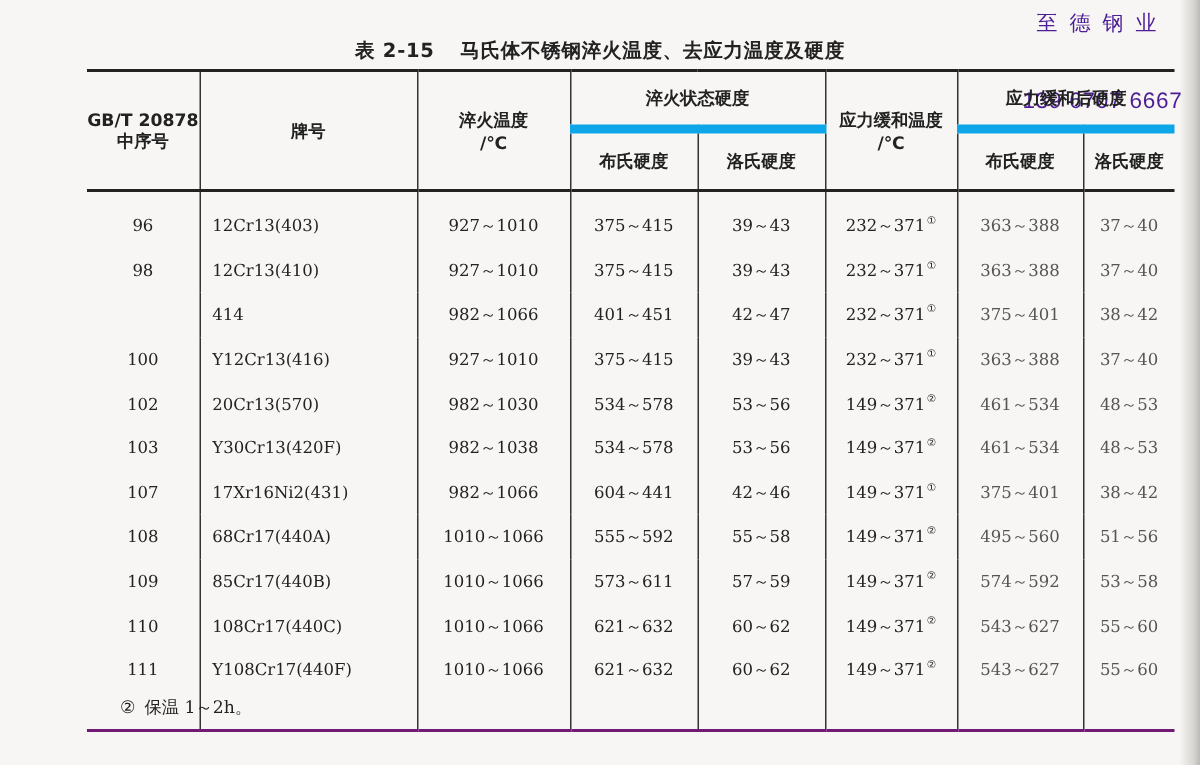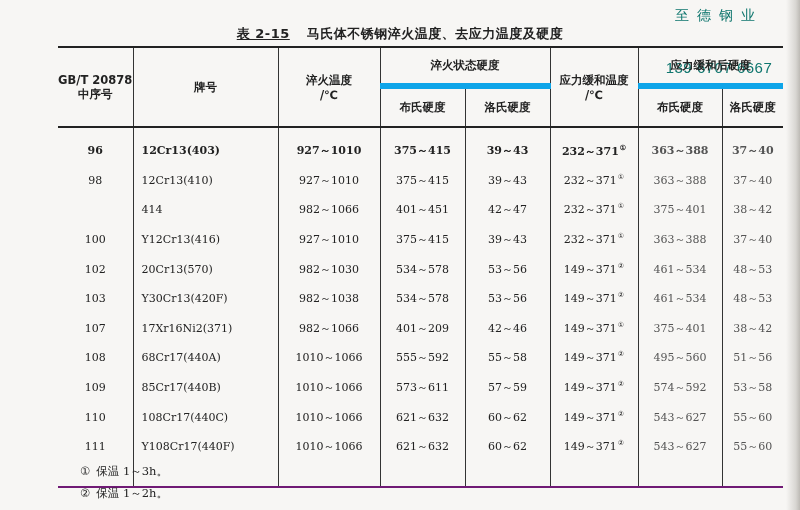--- a/index.html
+++ b/index.html
@@ -12,24 +12,24 @@
   }
   .page-shadow {
     position: absolute; right: 0; top: 0; width: 14px; height: 510px;
     background: linear-gradient(to right, #f7f6f4, #d8d6d2 70%, #bdbab5);
   }
   .title {
     position: absolute; top: 25px; left: 0; width: 800px;
     text-align: center; font-size: 13px; font-weight: bold; letter-spacing: 0.5px;
     font-family: "DejaVu Sans", "Liberation Sans", sans-serif;
   }
-  .title .num { margin-right: 17px; text-decoration: underline; }
+  .title .num { margin-right: 17px; }
   .watermark {
-    position: absolute; top: 6px; left: 654px; width: 130px;
-    color: #0f766e; font-family: "Liberation Sans", sans-serif;
+    position: absolute; top: 6px; left: 670px; width: 130px;
+    color: #4c1d95; font-family: "Liberation Sans", sans-serif;
     text-align: center; line-height: 18px;
   }
   .watermark .wm-name { font-size: 14px; letter-spacing: 8px; }
   .watermark .wm-phone { font-size: 15px; letter-spacing: 0.5px; margin-top: 35px; }
   table.data {
     position: absolute; top: 46px; left: 58px; width: 725px;
     border-collapse: collapse; font-size: 11px;
   }
   table.data th, table.data td {
     border-left: 1px solid #333; border-right: 1px solid #333;
@@ -39,21 +39,21 @@
   table.data tr > *:last-child { border-right: none; }
   table.data thead tr:first-child th { border-top: 2px solid #222; }
   table.data thead th {
     height: 35px; font-weight: bold; font-size: 11.5px;
     font-family: "DejaVu Sans", "Liberation Sans", sans-serif;
     border-bottom: 6px solid #0ea5e9;
   }
   table.data thead tr.r2 th { border-bottom: 2px solid #222; height: 37px; margin-left: 40px; }
   table.data thead th.tall { border-bottom: 2px solid #222; }
   table.data tbody td { height: 29.6px; }
-  table.data tbody tr:first-child td { padding-top: 8px; font-weight: bold; }
+  table.data tbody tr:first-child td { padding-top: 8px; }
   table.data tbody tr:last-child td { border-bottom: 2px solid #701a75; padding-bottom: 24px; }
   td.grade { text-align: left !important; padding-left: 8px !important; }
   td.faint { color: #555; }
   sup { font-size: 7px; vertical-align: 5px; margin-left: 1px; }
   .hdr-small { font-size: 10px; }
   .notes {
     position: absolute; left: 80px; top: 460px;
     font-size: 11.5px; line-height: 22px;
   }
   .notes .mark { margin-right: 6px; }
@@ -164,23 +164,23 @@
         <td class="grade"><span>Y30Cr13(420F)</span></td>
         <td><span>982～1038</span></td>
         <td><span>534～578</span></td>
         <td><span>53～56</span></td>
         <td><span>149～371</span><sup>②</sup></td>
         <td class="faint"><span>461～534</span></td>
         <td class="faint"><span>48～53</span></td>
       </tr>
       <tr>
         <td><span>107</span></td>
-        <td class="grade"><span>17Xr16Ni2(371)</span></td>
+        <td class="grade"><span>17Xr16Ni2(431)</span></td>
         <td><span>982～1066</span></td>
-        <td><span>401～209</span></td>
+        <td><span>604～441</span></td>
         <td><span>42～46</span></td>
         <td><span>149～371</span><sup>①</sup></td>
         <td class="faint"><span>375～401</span></td>
         <td class="faint"><span>38～42</span></td>
       </tr>
       <tr>
         <td><span>108</span></td>
         <td class="grade"><span>68Cr17(440A)</span></td>
         <td><span>1010～1066</span></td>
         <td><span>555～592</span></td>
@@ -216,15 +216,14 @@
         <td><span>621～632</span></td>
         <td><span>60～62</span></td>
         <td><span>149～371</span><sup>②</sup></td>
         <td class="faint"><span>543～627</span></td>
         <td class="faint"><span>55～60</span></td>
       </tr>
     </tbody>
 </table>
 
 <div class="notes">
-  <div><span class="mark">①</span><span>保温 1～3h。</span></div>
   <div><span class="mark">②</span><span>保温 1～2h。</span></div>
 </div>
 
 </body></html>

